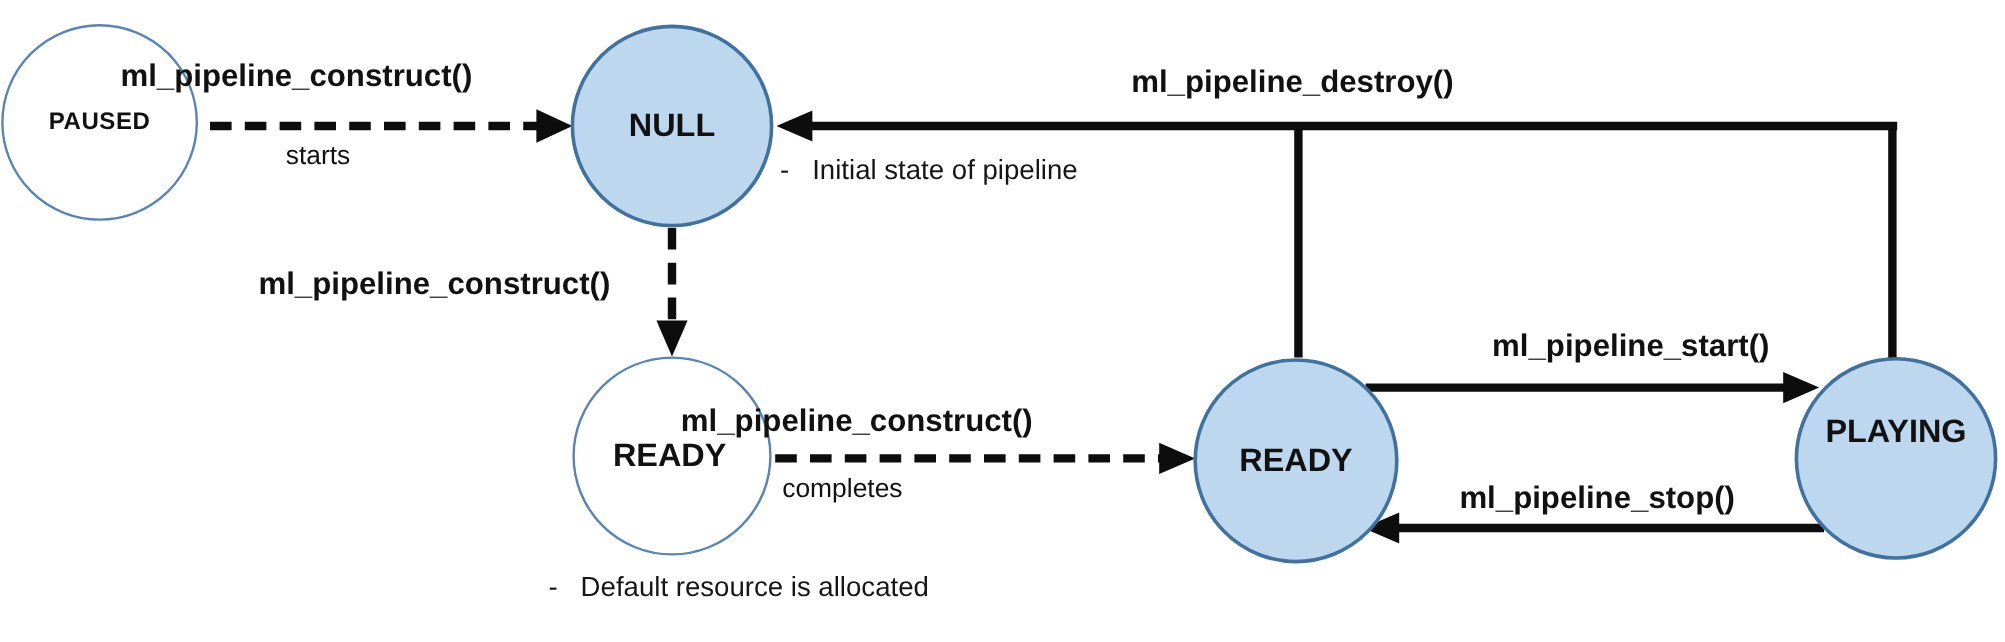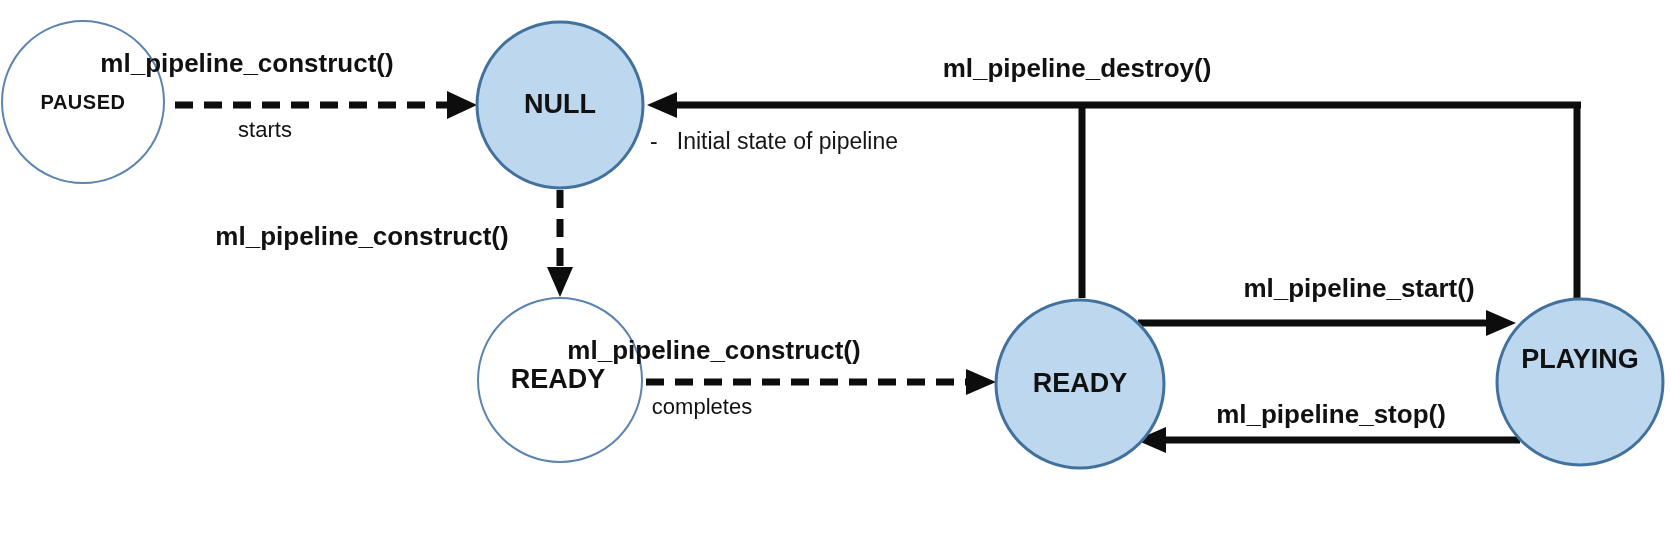--- a/index.html
+++ b/index.html
@@ -72,14 +72,15 @@
   <div class="lbl fn" style="left:362px;top:222px;">ml_pipeline_construct()</div>
 
   <div class="lbl fn" style="left:714px;top:336px;">ml_pipeline_construct()</div>
   <div class="lbl sub" style="left:702px;top:394px;">completes</div>
 
   <div class="lbl fn" style="left:1327px;top:274px;margin-left:32px;">ml_pipeline_start()</div>
   <div class="lbl fn" style="left:1331px;top:400px;">ml_pipeline_stop()</div>
   <div class="lbl fn" style="left:1077px;top:54px;">ml_pipeline_destroy()</div>
 
   <div class="lbl note" style="left:650px;top:128px;">-   Initial state of pipeline</div>
+  <div class="lbl note" style="left:457px;top:476px;">-   Default resource is allocated</div>
 
 </div>
 
 </body></html>

